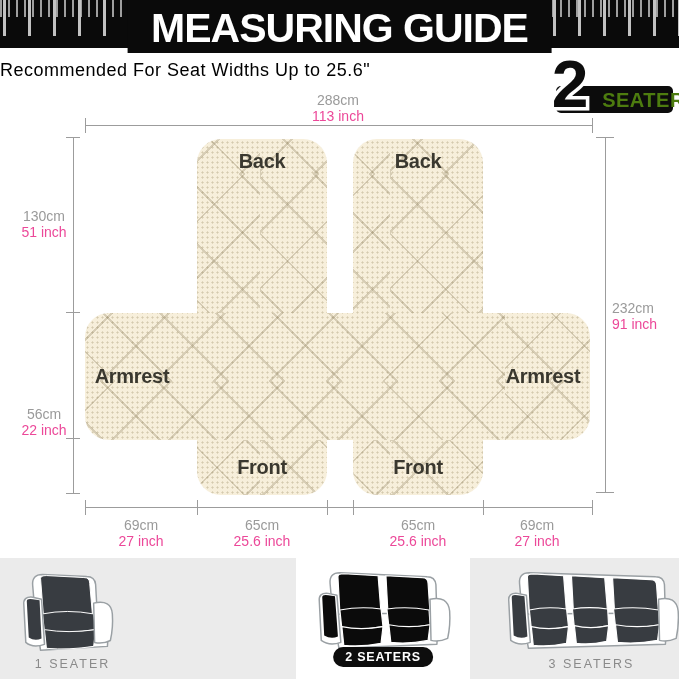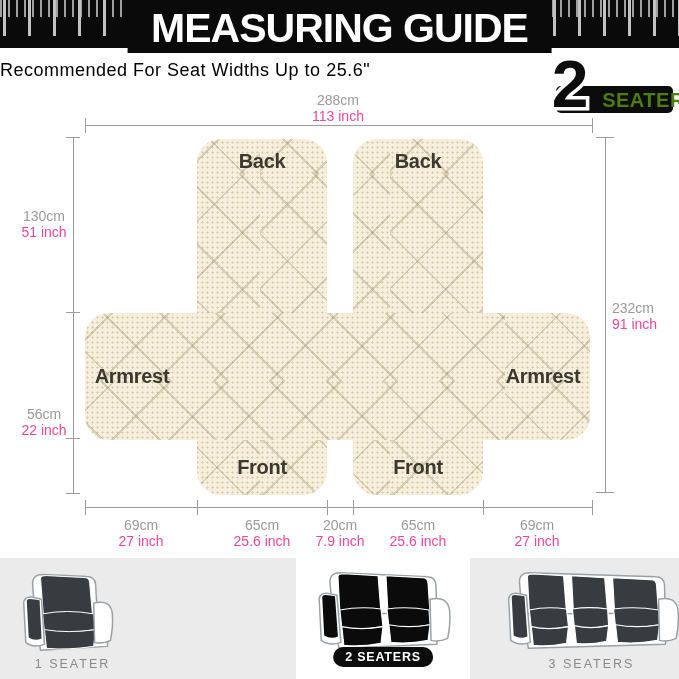--- a/index.html
+++ b/index.html
@@ -158,24 +158,20 @@
     <span class="in">91 inch</span>
   </div>
   <div class="dim dim-b0">
     <span class="cm">69cm</span>
     <span class="in">27 inch</span>
   </div>
   <div class="dim dim-b1">
     <span class="cm">65cm</span>
     <span class="in">25.6 inch</span>
   </div>
-  <div class="dim dim-b2">
-    <span class="cm">20cm</span>
-    <span class="in">7.9 inch</span>
-  </div>
   <div class="dim dim-b3">
     <span class="cm">65cm</span>
     <span class="in">25.6 inch</span>
   </div>
   <div class="dim dim-b4">
     <span class="cm">69cm</span>
     <span class="in">27 inch</span>
   </div>
 
   <div class="strip">

